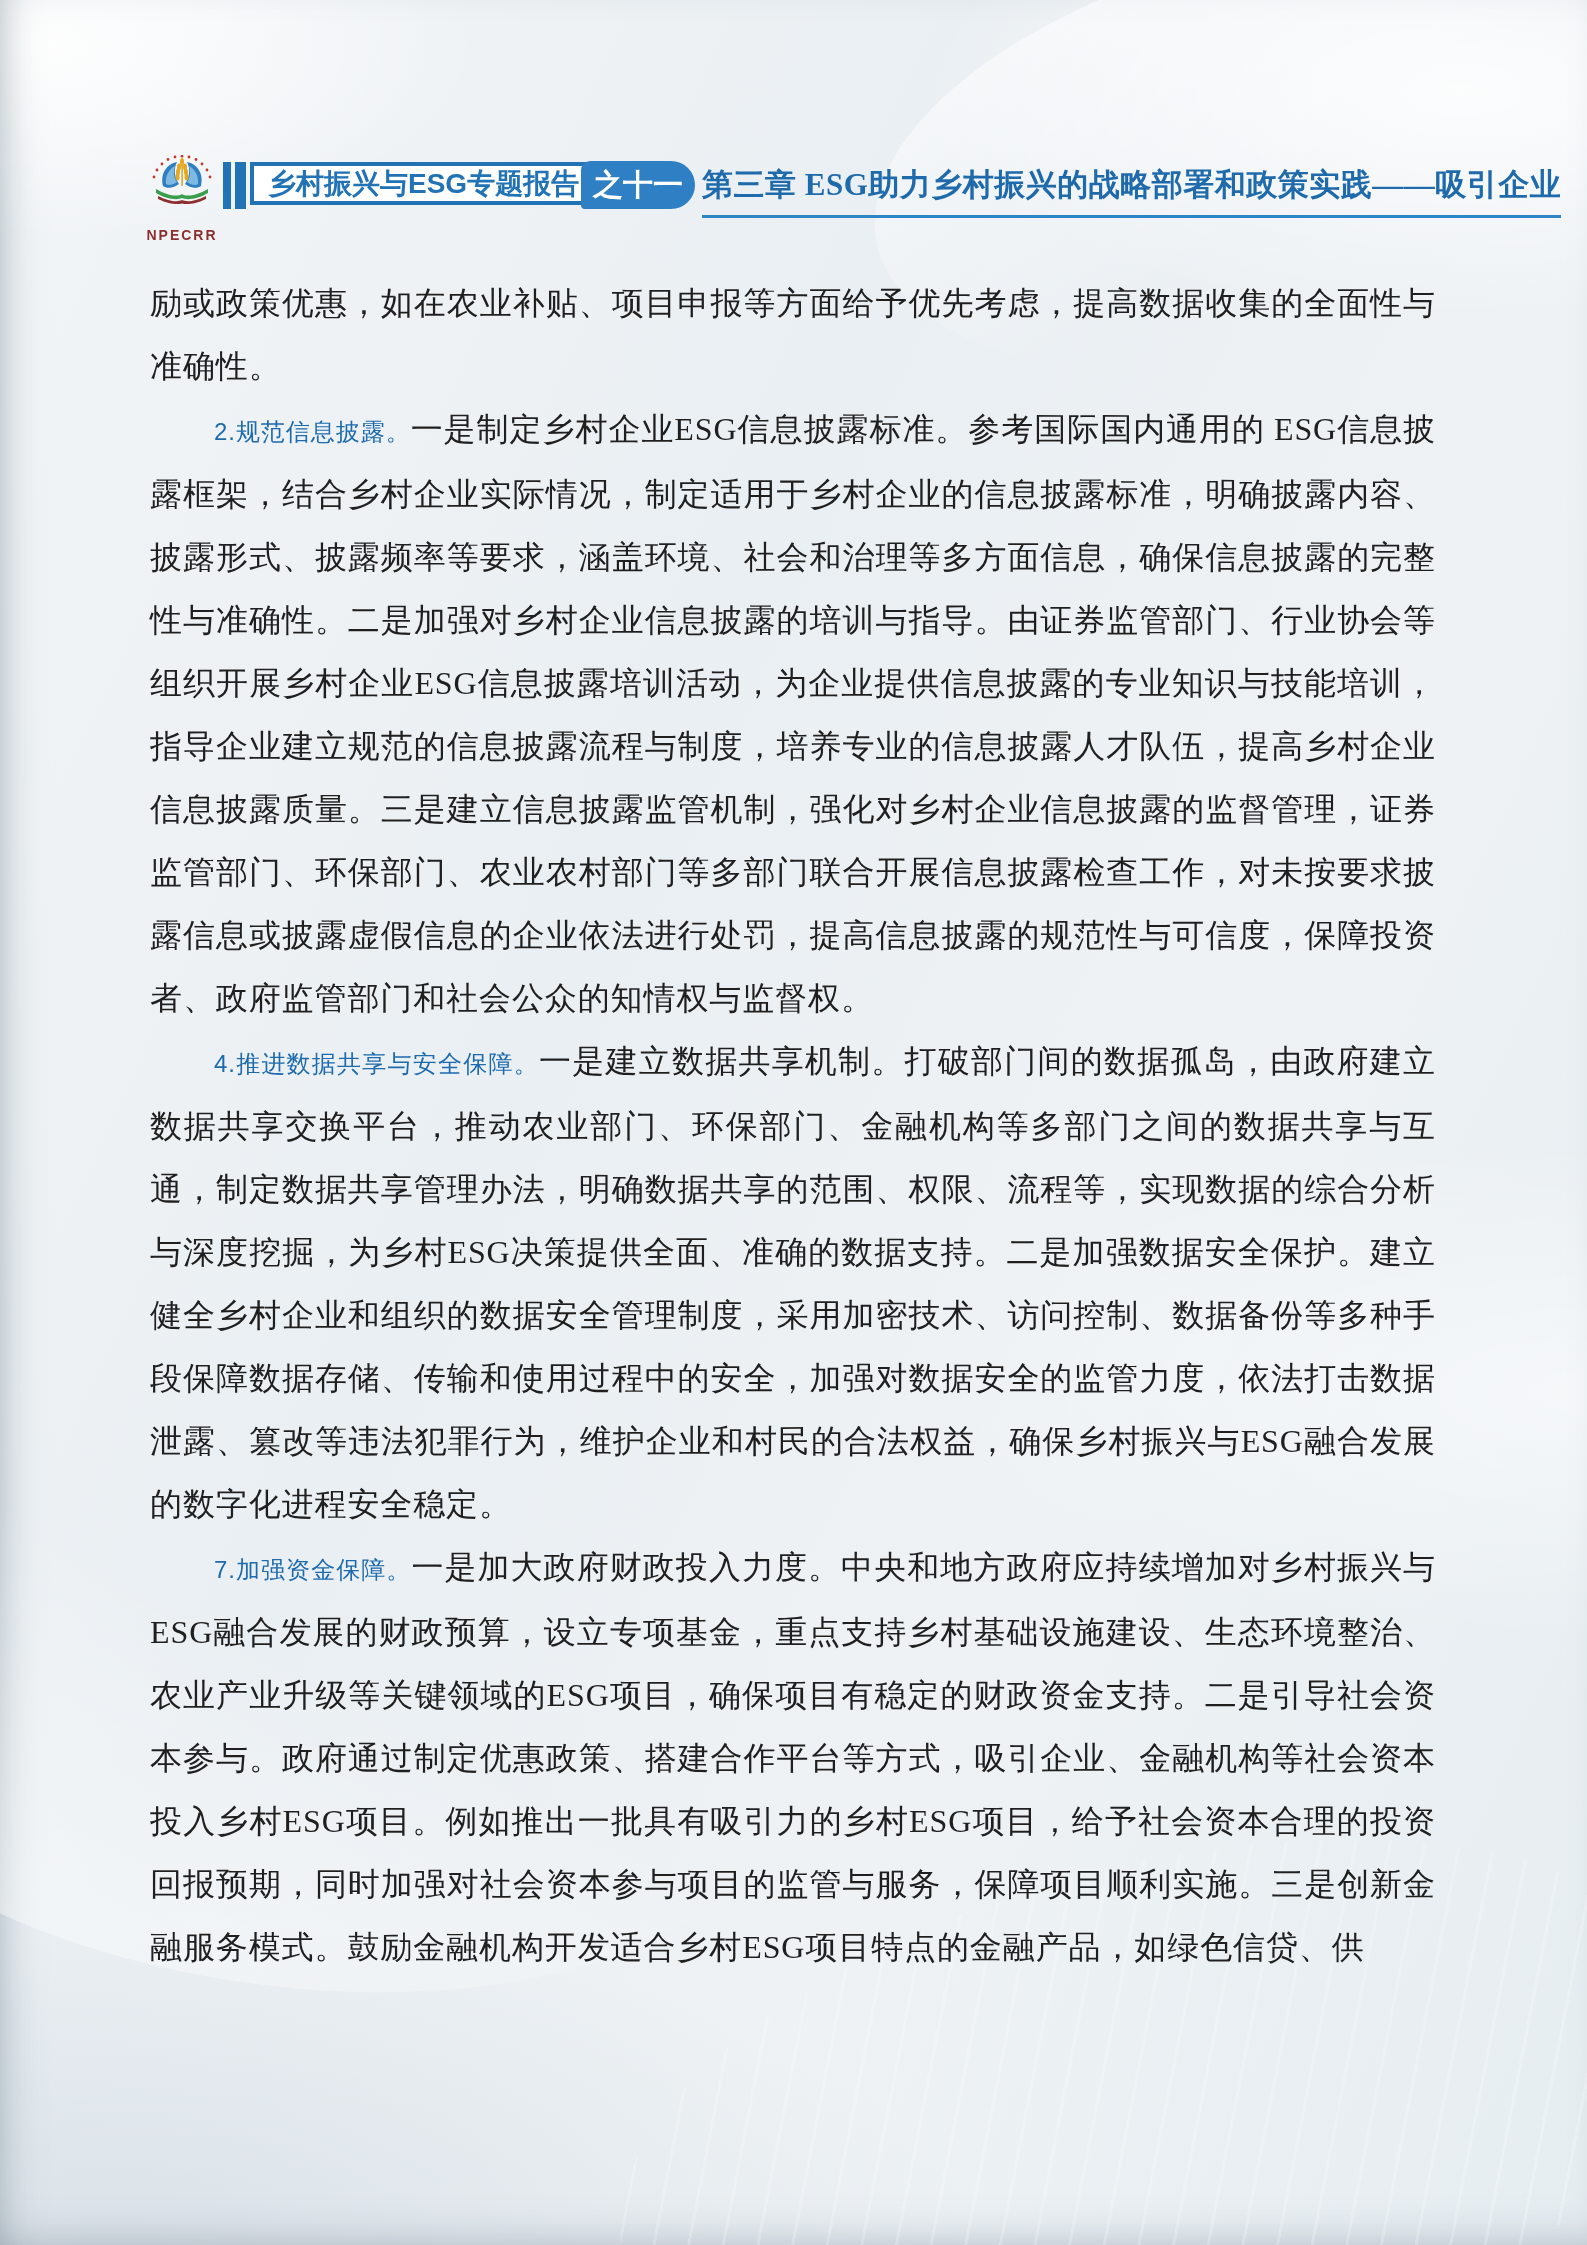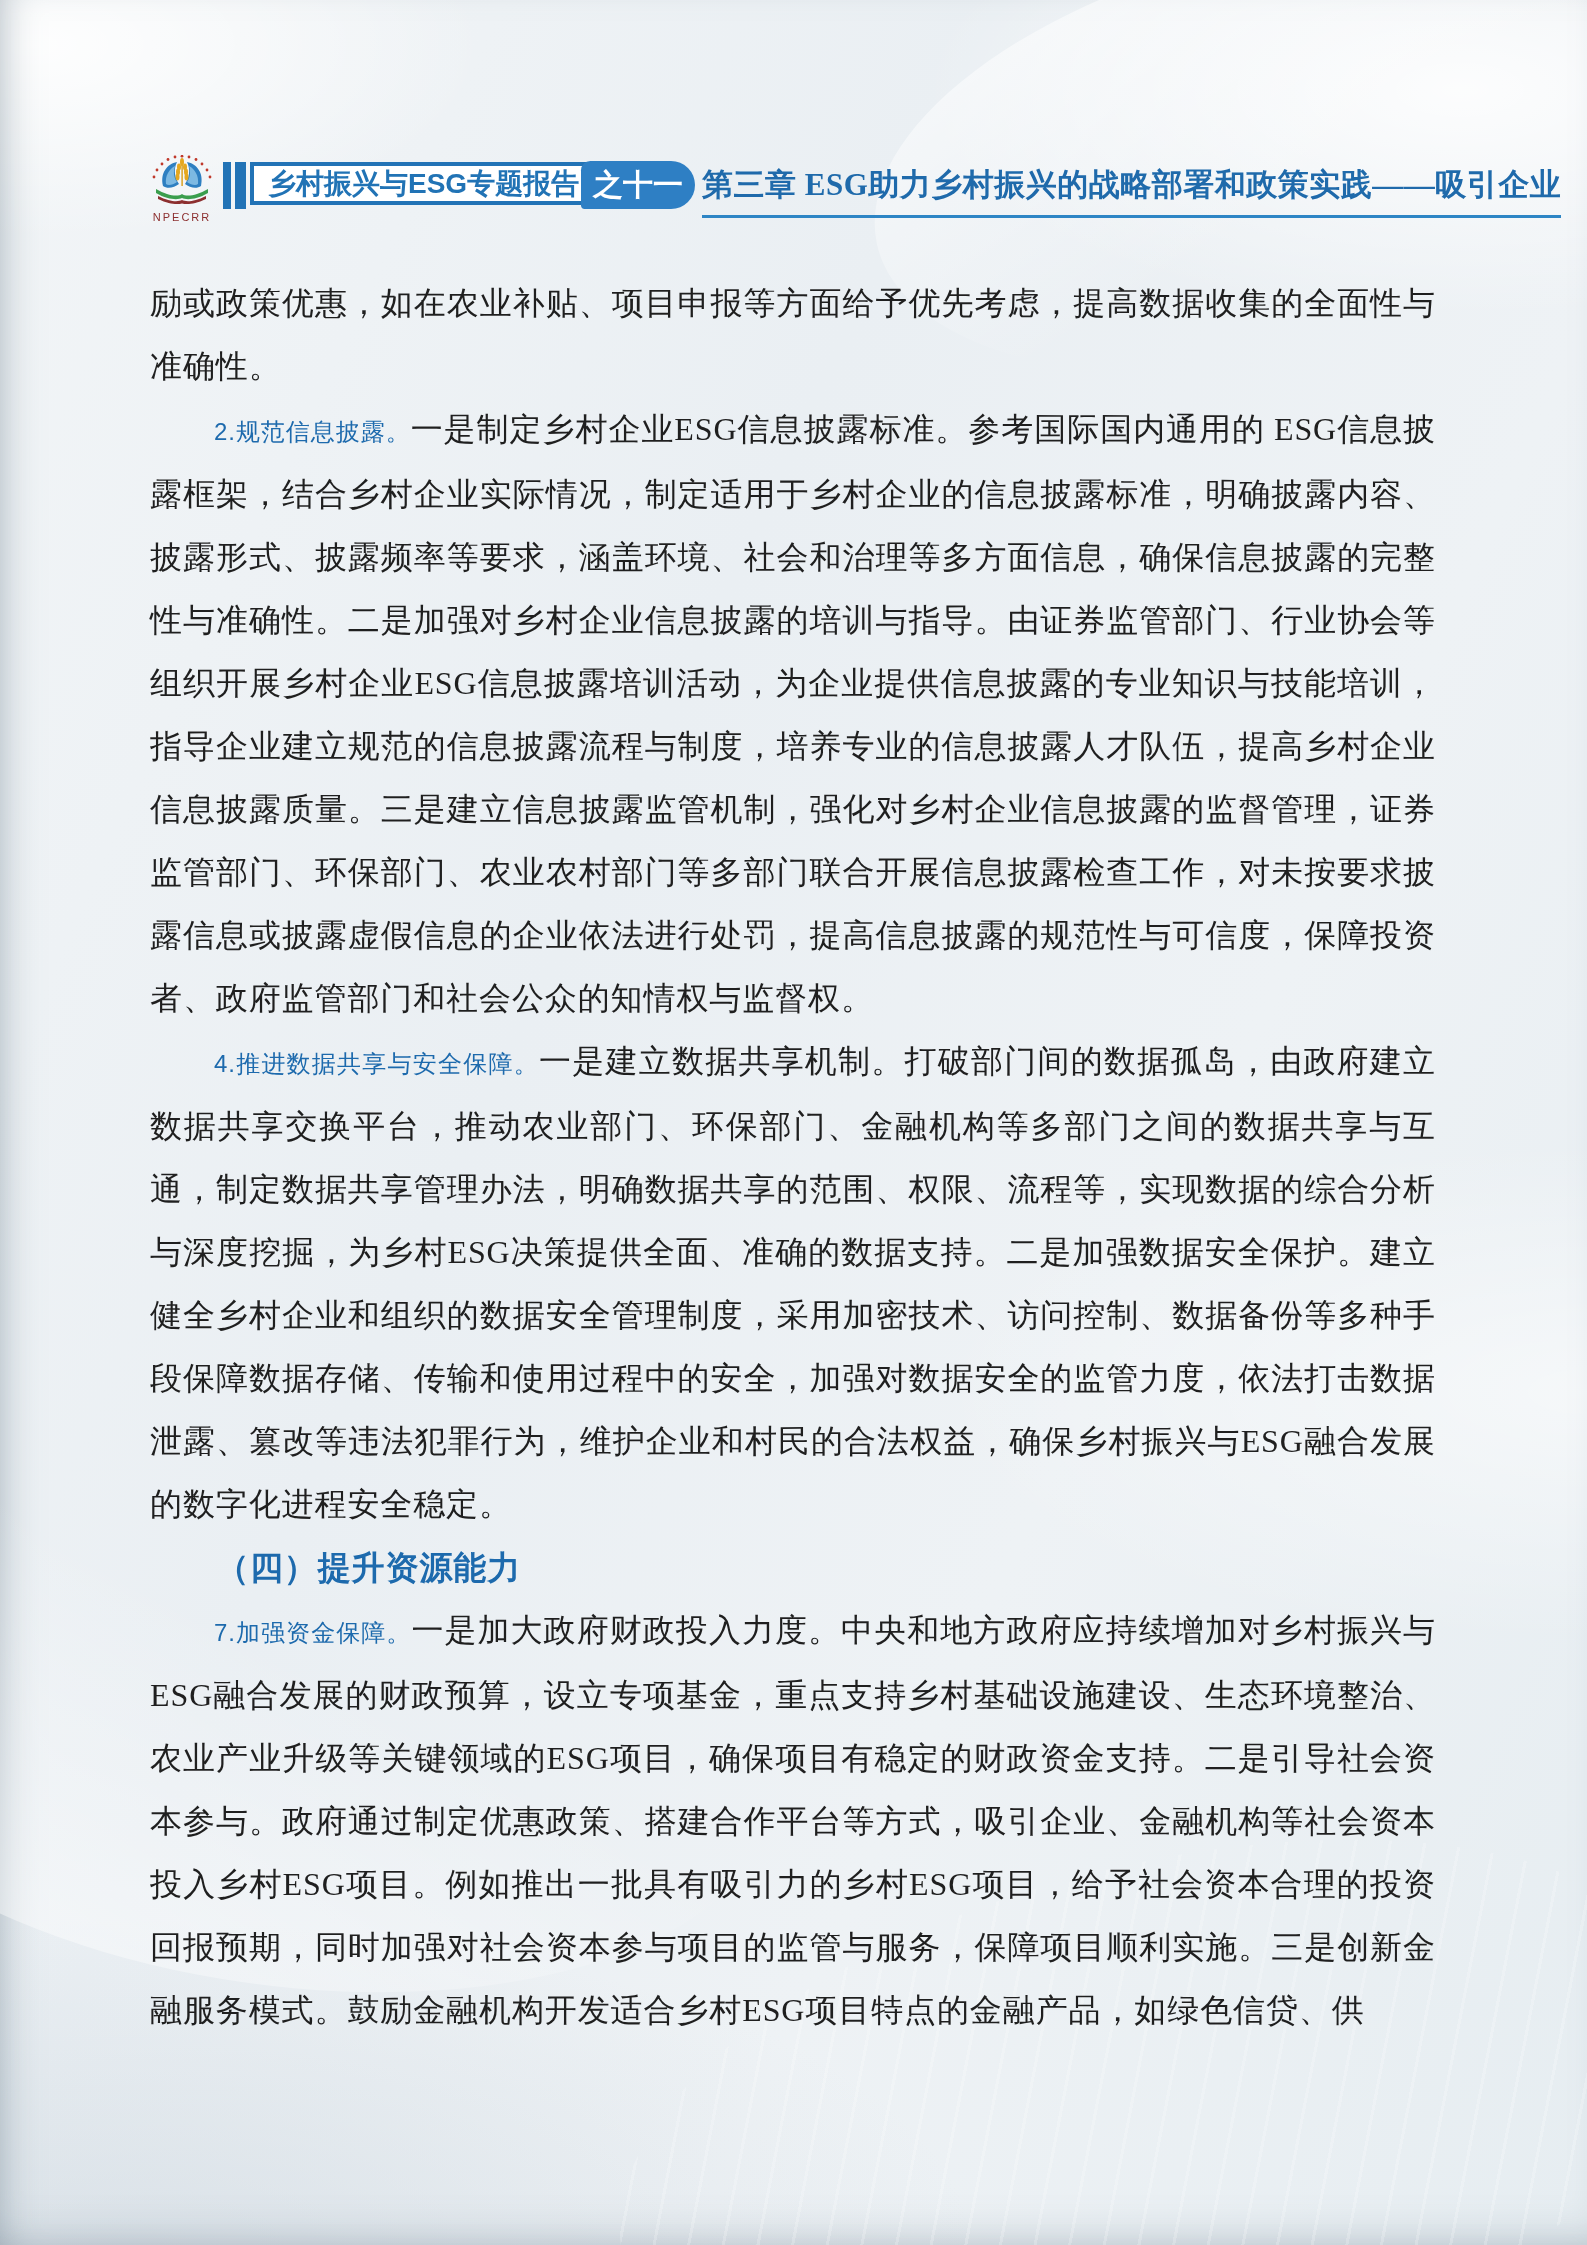--- a/index.html
+++ b/index.html
@@ -21,22 +21,22 @@
        background:linear-gradient(160deg, rgba(255,255,255,.7), rgba(255,255,255,0) 55%);transform:rotate(-12deg);}
   .sw2{left:-220px;bottom:260px;width:1000px;height:500px;border-radius:50%;
        background:linear-gradient(20deg, rgba(255,255,255,.55), rgba(255,255,255,0) 60%);transform:rotate(8deg);}
   .sw3{right:-120px;bottom:-140px;width:1100px;height:520px;border-radius:50%;
        background:repeating-linear-gradient(115deg, rgba(255,255,255,.35) 0 3px, rgba(255,255,255,0) 3px 34px);
        transform:rotate(-14deg);opacity:.6;}
 
   
   .header{position:absolute;left:0;top:0;width:100%;height:260px;}
   .logo{position:absolute;left:146px;top:155px;width:72px;text-align:center;}
-  .logo-text{margin-top:2px;font-family:"Liberation Sans","DejaVu Sans",sans-serif;
-    font-weight:normal;font-size:11px;letter-spacing:2px;color:#8c2f2f;}
+  .logo-text{margin-top:18px;font-family:"Liberation Sans","DejaVu Sans",sans-serif;
+    font-weight:bold;font-size:14px;letter-spacing:2px;color:#8c2f2f;}
   .h-bars{position:absolute;left:223px;top:162px;height:47px;display:flex;align-items:stretch;}
   .h-bars .bar{display:block;background:#2273b6;}
   .h-bars .b1{width:8px;margin-right:4px;}
   .h-bars .b2{width:11px;}
   .title-box{
     position:absolute;left:250px;top:162px;height:43px;box-sizing:border-box;
     border:4px solid #2273b6;background:#ffffff;
     display:flex;align-items:center;padding:0 16px 0 14px;
     font-family:"Liberation Sans","DejaVu Sans",sans-serif;font-weight:bold;
     font-size:28px;color:#2173b5;white-space:nowrap;z-index:1;
@@ -131,21 +131,20 @@
     <div class="chapter">第三章 ESG助力乡村振兴的战略部署和政策实践——吸引企业</div>
   </header>
 
   <main class="bodytext">
     <p class="p">励或政策优惠，如在农业补贴、项目申报等方面给予优先考虑，提高数据收集的全面性与准确性。</p>
 
     <p class="p indent"><b class="lead">2.规范信息披露。</b><span>一是制定乡村企业ESG信息披露标准。参考国际国内通用的 ESG信息披露框架，结合乡村企业实际情况，制定适用于乡村企业的信息披露标准，明确披露内容、披露形式、披露频率等要求，涵盖环境、社会和治理等多方面信息，确保信息披露的完整性与准确性。二是加强对乡村企业信息披露的培训与指导。由证券监管部门、行业协会等组织开展乡村企业ESG信息披露培训活动，为企业提供信息披露的专业知识与技能培训，指导企业建立规范的信息披露流程与制度，培养专业的信息披露人才队伍，提高乡村企业信息披露质量。三是建立信息披露监管机制，强化对乡村企业信息披露的监督管理，证券监管部门、环保部门、农业农村部门等多部门联合开展信息披露检查工作，对未按要求披露信息或披露虚假信息的企业依法进行处罚，提高信息披露的规范性与可信度，保障投资者、政府监管部门和社会公众的知情权与监督权。</span></p>
 
     <p class="p indent"><b class="lead">4.推进数据共享与安全保障。</b><span>一是建立数据共享机制。打破部门间的数据孤岛，由政府建立数据共享交换平台，推动农业部门、环保部门、金融机构等多部门之间的数据共享与互通，制定数据共享管理办法，明确数据共享的范围、权限、流程等，实现数据的综合分析与深度挖掘，为乡村ESG决策提供全面、准确的数据支持。二是加强数据安全保护。建立健全乡村企业和组织的数据安全管理制度，采用加密技术、访问控制、数据备份等多种手段保障数据存储、传输和使用过程中的安全，加强对数据安全的监管力度，依法打击数据泄露、篡改等违法犯罪行为，维护企业和村民的合法权益，确保乡村振兴与ESG融合发展的数字化进程安全稳定。</span></p>
 
-    <h2 class="section">（四）提升资源能力</h2>
 
     <p class="p indent"><b class="lead">7.加强资金保障。</b><span>一是加大政府财政投入力度。中央和地方政府应持续增加对乡村振兴与ESG融合发展的财政预算，设立专项基金，重点支持乡村基础设施建设、生态环境整治、农业产业升级等关键领域的ESG项目，确保项目有稳定的财政资金支持。二是引导社会资本参与。政府通过制定优惠政策、搭建合作平台等方式，吸引企业、金融机构等社会资本投入乡村ESG项目。例如推出一批具有吸引力的乡村ESG项目，给予社会资本合理的投资回报预期，同时加强对社会资本参与项目的监管与服务，保障项目顺利实施。三是创新金融服务模式。鼓励金融机构开发适合乡村ESG项目特点的金融产品，如绿色信贷、供</span></p>
   </main>
 
   <footer class="footer">
     
   </footer>
 </div>
 
 </body></html>

